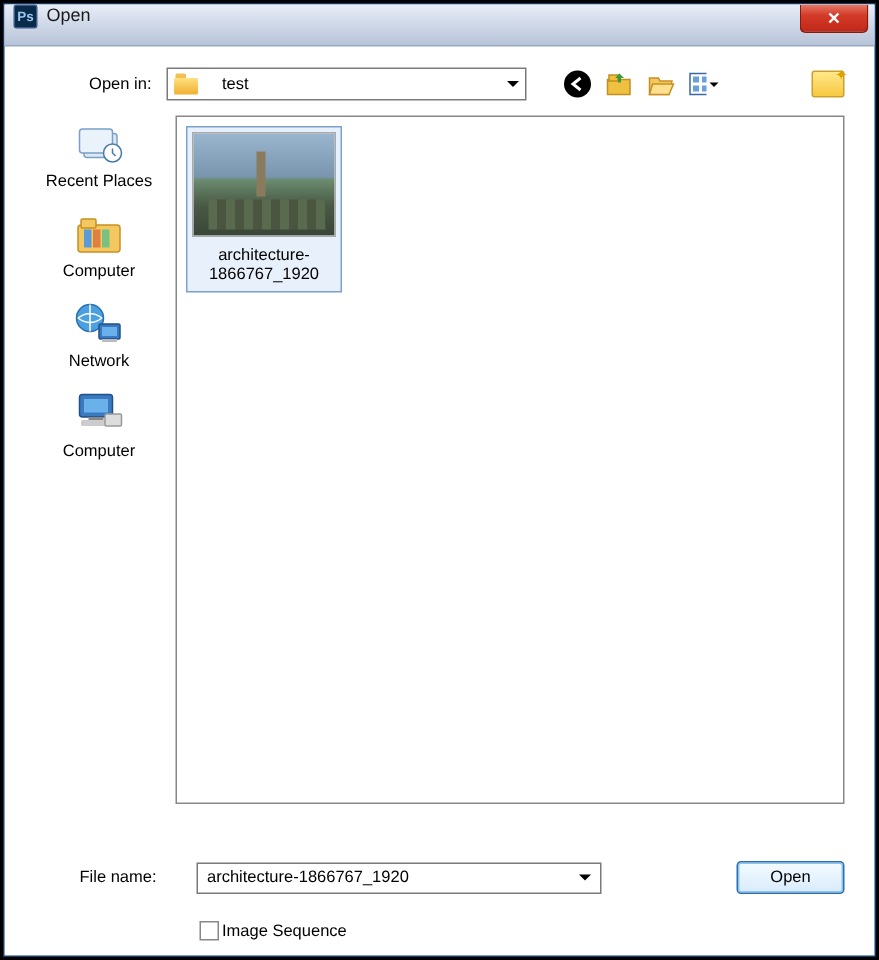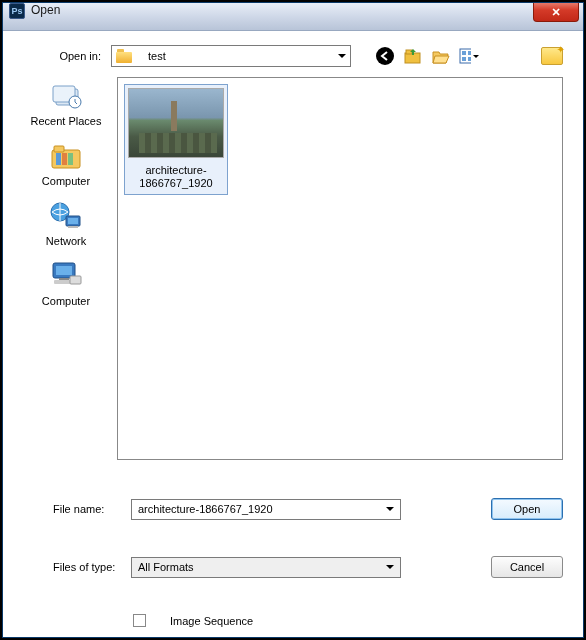--- a/index.html
+++ b/index.html
@@ -187,21 +187,21 @@
     background:linear-gradient(#fdfdfd,#e6e6e6);
     display:flex;align-items:center;justify-content:center;
     cursor:pointer;
     margin-left:auto;
   }
   .btn.default{
     border:1px solid #2b6fb0;
     box-shadow:0 0 0 1px #8fc4ef inset;
     background:linear-gradient(#f4faff,#d8ecfb);
   }
-  .chk-row{display:flex;align-items:center;gap:24px;padding-left:110px;margin-top:28px;}
+  .chk-row{display:flex;align-items:center;gap:2px;padding-left:110px;margin-top:10px;}
   .chk{width:13px;height:13px;border:1px solid #888;background:#fff;}
   .new-folder-ico{
     width:22px;height:18px;position:relative;border:1px solid #caa030;background:linear-gradient(#ffe88a,#f8c840);border-radius:2px;
     margin-left:auto;
   }
   .new-folder-ico::after{
     content:"✦";position:absolute;right:-3px;top:-4px;color:#e0a000;font-size:10px;
   }
 </style>
 </head>
@@ -331,30 +331,20 @@
       <div class="row">
         <div class="row-label" style="padding-left:30px;">File name:</div>
         <div class="combo">
           <span>architecture-1866767_1920</span>
           <div class="combo-arrow"></div>
         </div>
         <div class="btn default">
           <span>Open</span>
         </div>
       </div>
-      <div class="row">
-        <div class="row-label" style="padding-left:30px;">Files of type:</div>
-        <div class="combo filetype">
-          <span>All Formats</span>
-          <div class="combo-arrow"></div>
-        </div>
-        <div class="btn">
-          <span>Cancel</span>
-        </div>
-      </div>
       <div class="chk-row">
         <div class="chk"></div>
         <span>Image Sequence</span>
       </div>
     </div>
 
   </div>
 </div>
 
 </body></html>

